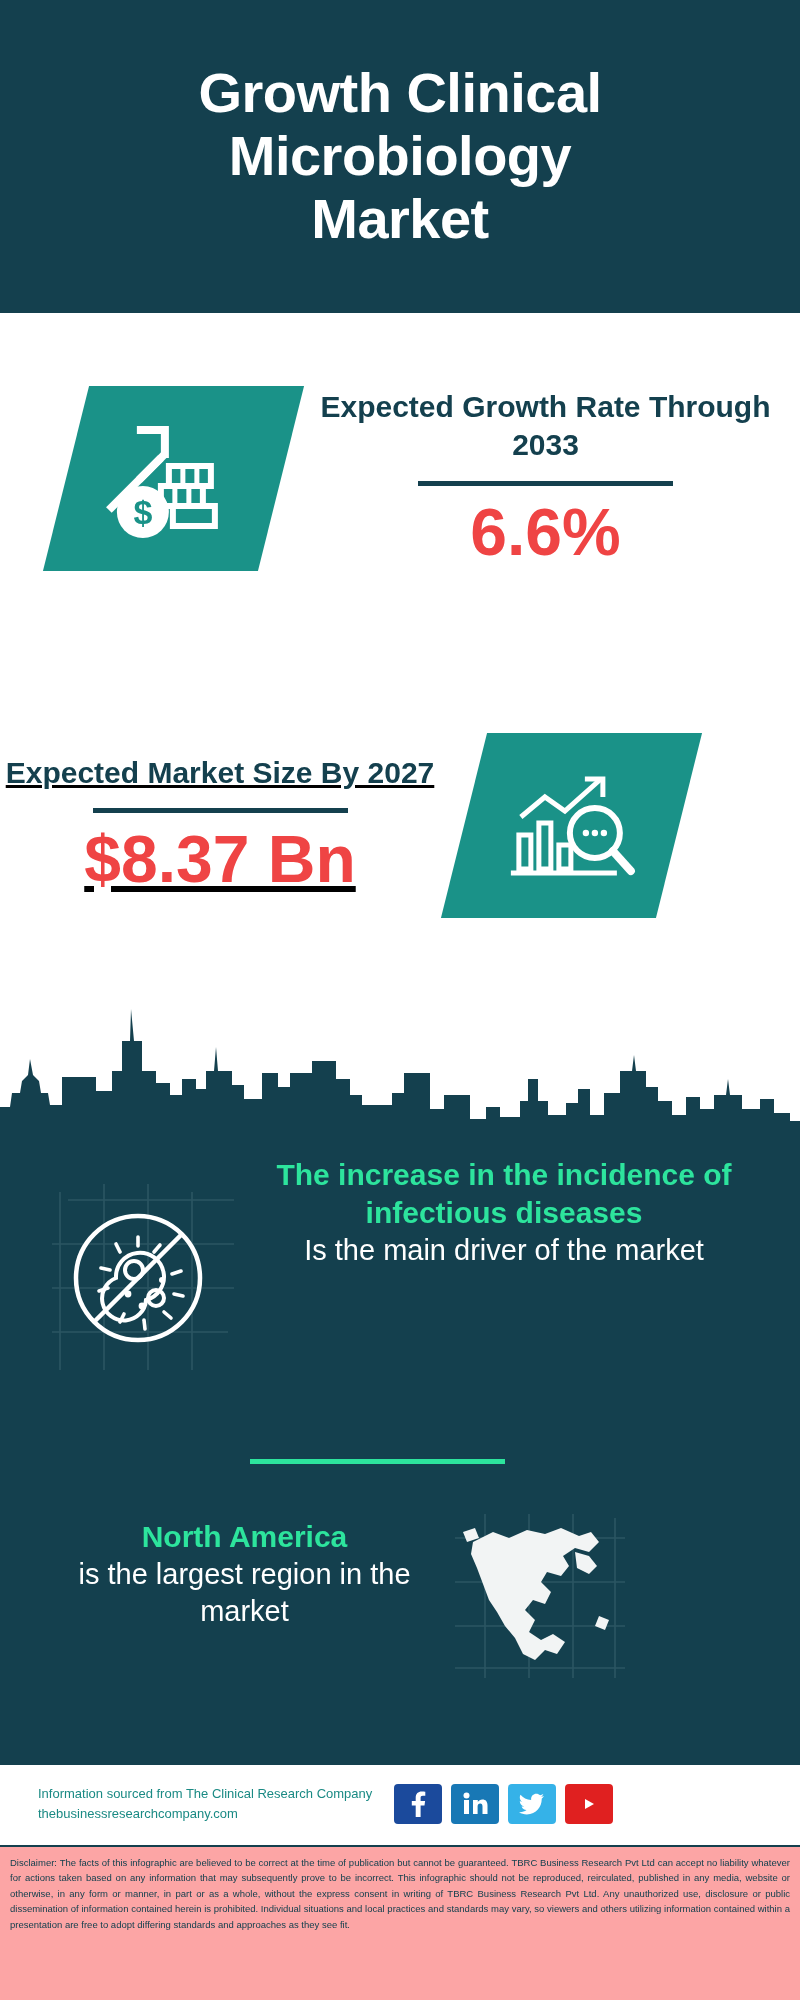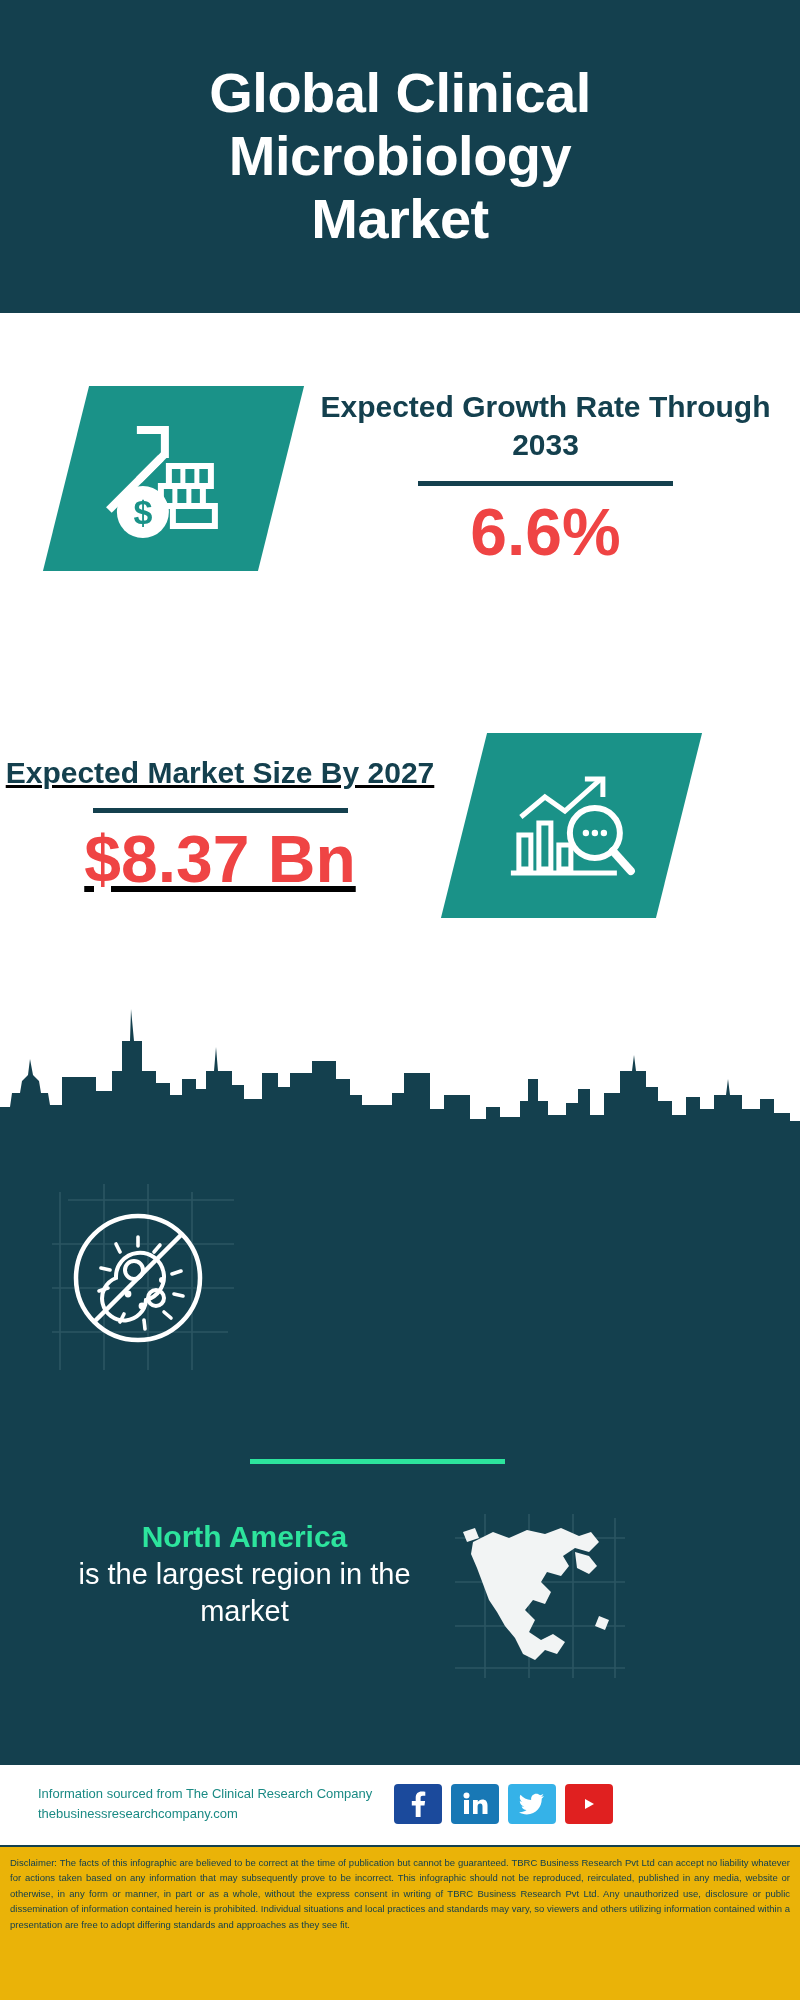--- a/index.html
+++ b/index.html
@@ -108,34 +108,34 @@
     width:48px; height:40px; border-radius:4px;
     display:flex; align-items:center; justify-content:center;
   }
   .s-fb { background:#1b4a9c; }
   .s-li { background:#1878b5; }
   .s-tw { background:#35b2e8; }
   .s-yt { background:#e02020; }
 
   .disclaimer {
     position:absolute; left:0; top:1845px; width:800px; height:155px;
-    background:#eab308; border-top:2px solid #14404e;
+    background:#fca5a5; border-top:2px solid #14404e;
     padding:8px 10px 16px 10px;
   }
   .disclaimer p {
     color:#14404e; font-size:9.5px; line-height:1.62; text-align:justify;
   }
 </style>
 </head>
 <body>
 
 <div class="page">
 
   <div class="header">
-    <div class="header-title">Global Clinical Microbiology Market</div>
+    <div class="header-title">Growth Clinical Microbiology Market</div>
   </div>
 
   <div class="stat1">
     <div class="stat1-icon-wrap">
       <div class="para-icon">
         <svg width="150" height="130" viewBox="0 0 150 130">
 
           <path d="M10 96 L62 44" stroke="#fff" stroke-width="8" fill="none"></path>
           <path d="M66 40 L66 16 L42 16" stroke="#fff" stroke-width="8" fill="none" stroke-linecap="square"></path>
           <path d="M40 66 L66 40" stroke="#fff" stroke-width="8" fill="none"></path>
@@ -230,20 +230,24 @@
             <line x1="72" y1="96" x2="63" y2="94"></line>
             <line x1="70" y1="114" x2="61" y2="117"></line>
             <line x1="86" y1="140" x2="82" y2="148"></line>
             <line x1="106" y1="146" x2="107" y2="155"></line>
             <line x1="126" y1="138" x2="133" y2="144"></line>
             <line x1="136" y1="120" x2="145" y2="122"></line>
             <line x1="134" y1="100" x2="143" y2="97"></line>
           </g>
         </svg>
       </div>
+      <div class="driver-text">
+        <div class="hl-green">The increase in the incidence of infectious diseases</div>
+        <div class="body-white">Is the main driver of the market</div>
+      </div>
     </div>
 
     <div class="rule-green"></div>
 
     <div class="region-row">
       <div class="region-text">
         <div class="hl-green">North America</div>
         <div class="body-white">is the largest region in the market</div>
       </div>
       <div class="map-box">

